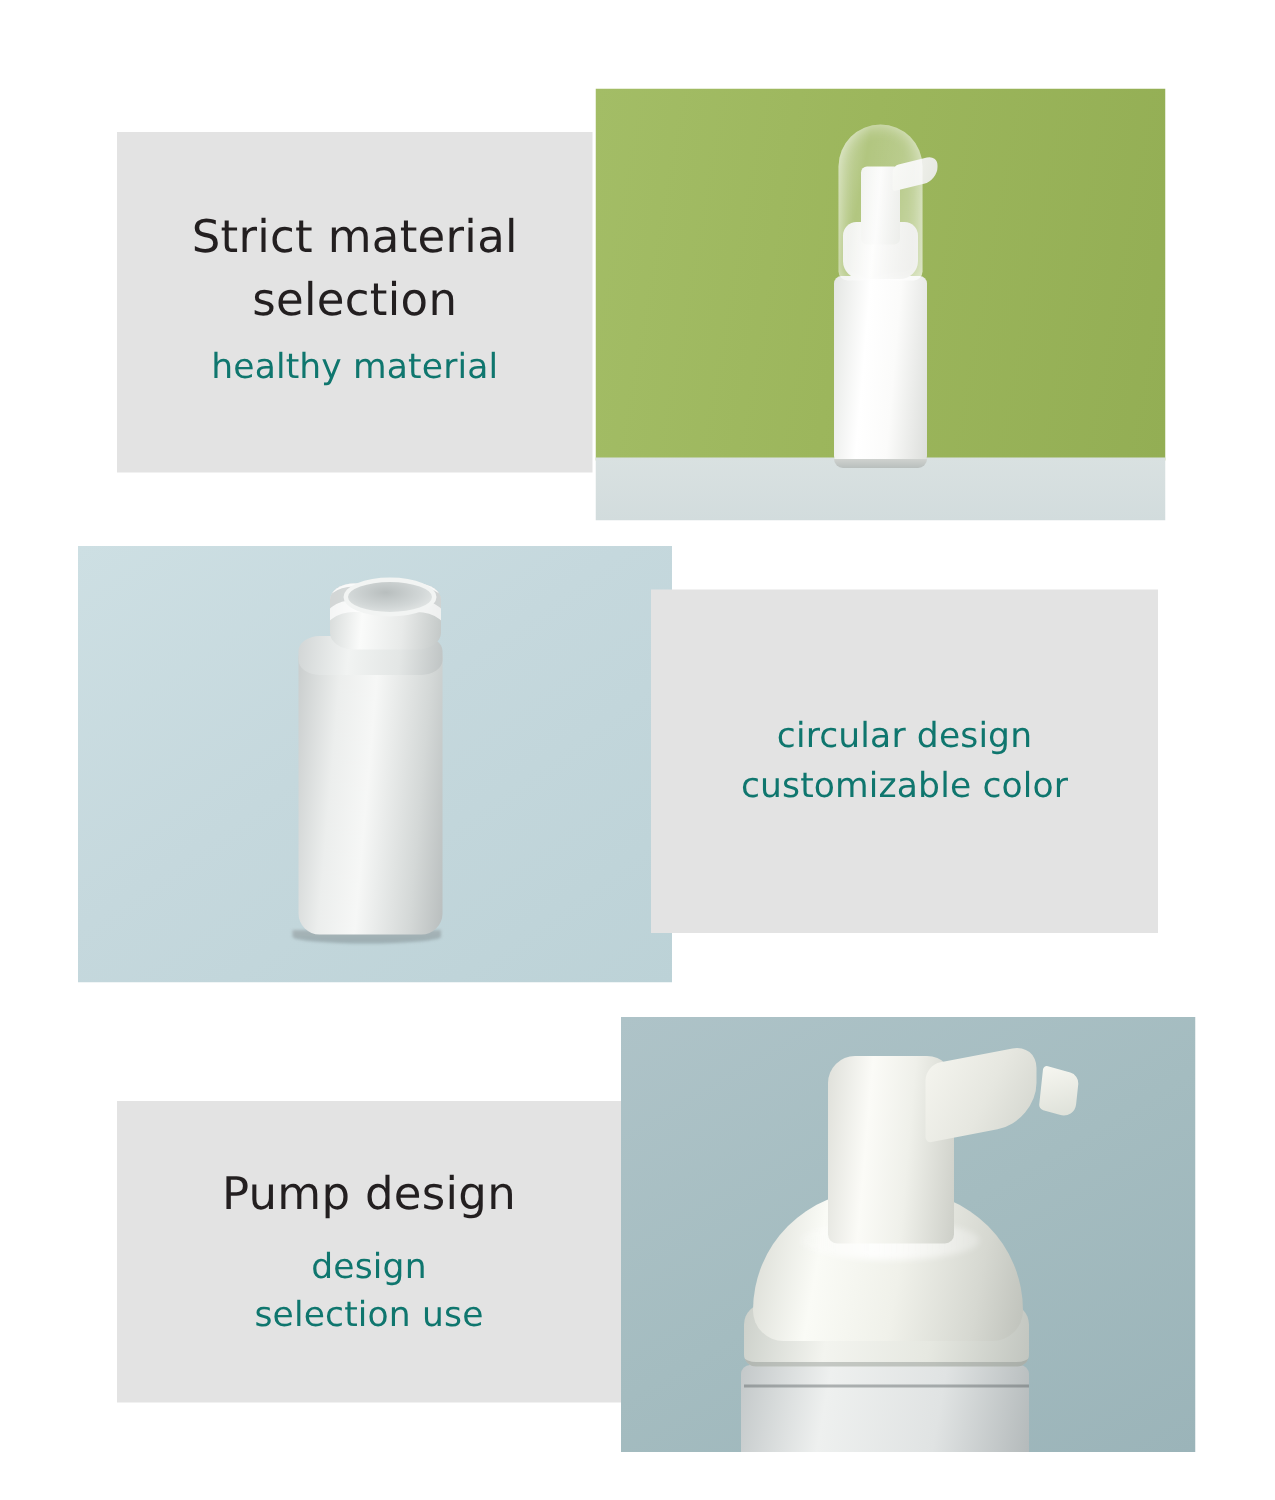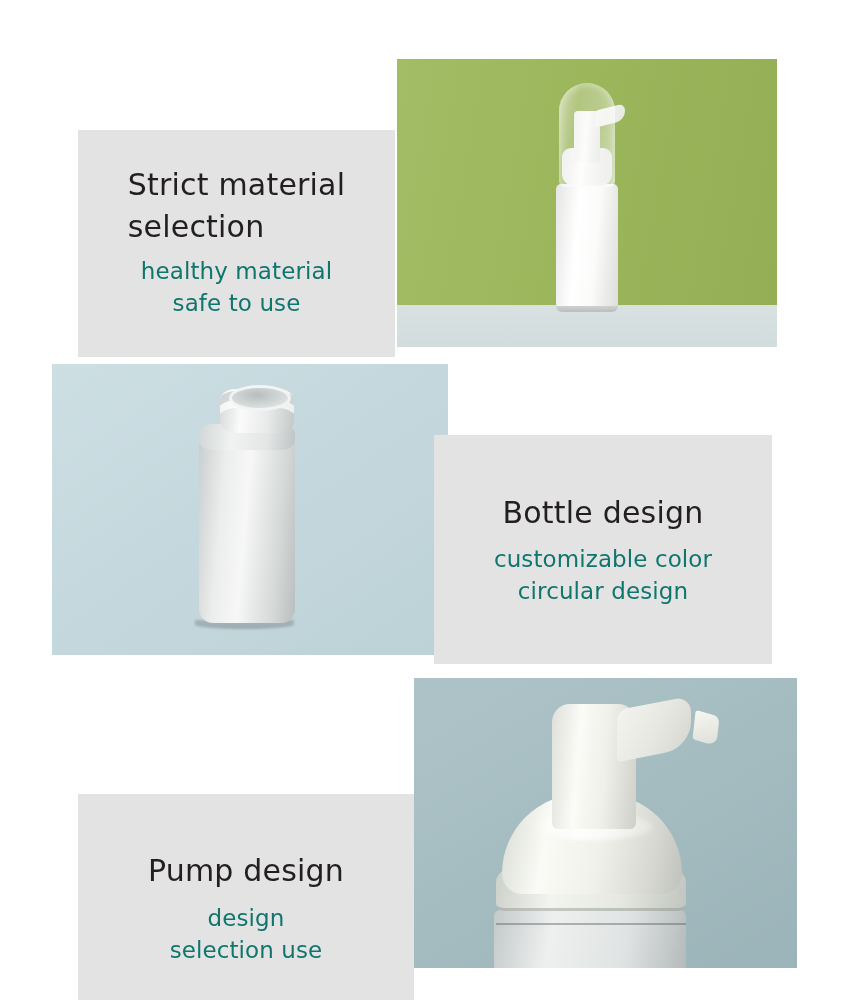--- a/index.html
+++ b/index.html
@@ -24,22 +24,22 @@
   }
 
   
   .text-box {
     position: absolute;
     background: #e3e3e3;
     display: flex;
     flex-direction: column;
     align-items: center;
     justify-content: center;
+    text-align: center;
     box-sizing: border-box;
-    margin-top: 42px;
   }
   .headline {
     color: #231f20;
     font-size: 30px;
     font-weight: 400;
     line-height: 1.42;
     letter-spacing: 0.2px;
     white-space: pre-line;
   }
   .subline {
@@ -47,21 +47,21 @@
     font-size: 23px;
     font-weight: 400;
     line-height: 1.40;
     letter-spacing: 0.1px;
   }
 
   #text-box-1 { left: 78px;  top: 88px;  width: 317px; height: 227px; padding-bottom: 4px; }
   #text-box-1 .headline { margin-bottom: 6px; }
   #text-box-2 { left: 434px; top: 393px; width: 338px; height: 229px; }
   #text-box-2 .headline { margin-bottom: 8px; }
-  #text-box-3 { left: 78px;  top: 752px; width: 336px; height: 228px; }
+  #text-box-3 { left: 78px;  top: 734px; width: 336px; height: 201px; }
   #text-box-3 .headline { margin-bottom: 10px; }
 
   
   .photo {
     position: absolute;
     overflow: hidden;
   }
 
   
   #photo-1 { left: 397px; top: 59px; width: 380px; height: 288px; }
@@ -237,36 +237,34 @@
     <div class="pump-collar"></div>
     <div class="pump-stem"></div>
     <div class="pump-nozzle"></div>
     <div class="overcap"></div>
   </div>
 
   <div class="text-box" id="text-box-1">
     <div class="headline">Strict material
 selection</div>
     <div class="subline">healthy material</div>
-    <div class="subline">safe to use</div>
   </div>
 
   <div class="photo" id="photo-2">
     <div class="bg-wall"></div>
     <div class="jar-base-shadow"></div>
     <div class="jar-body"></div>
     <div class="jar-shoulder"></div>
     <div class="jar-thread"></div>
     <div class="jar-mouth"></div>
   </div>
 
   <div class="text-box" id="text-box-2">
-    <div class="headline">Bottle design</div>
+    <div class="subline">circular design</div>
     <div class="subline">customizable color</div>
-    <div class="subline">circular design</div>
   </div>
 
   <div class="photo" id="photo-3">
     <div class="bg-wall"></div>
     <div class="bottle-top"></div>
     <div class="seam-line"></div>
     <div class="collar-ring"></div>
     <div class="shoulder-dome"></div>
     <div class="shoulder-gloss"></div>
     <div class="head-stem"></div>

